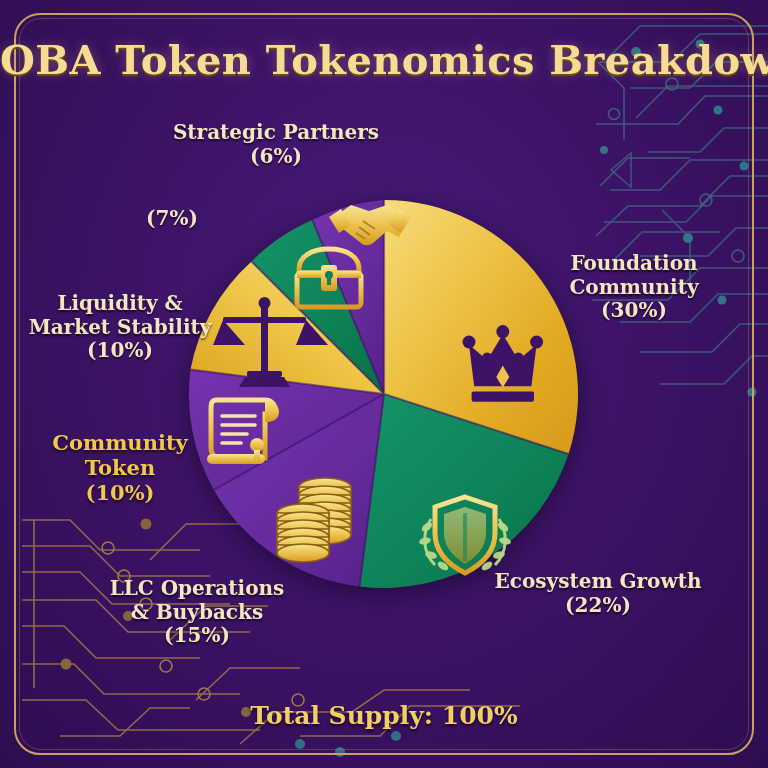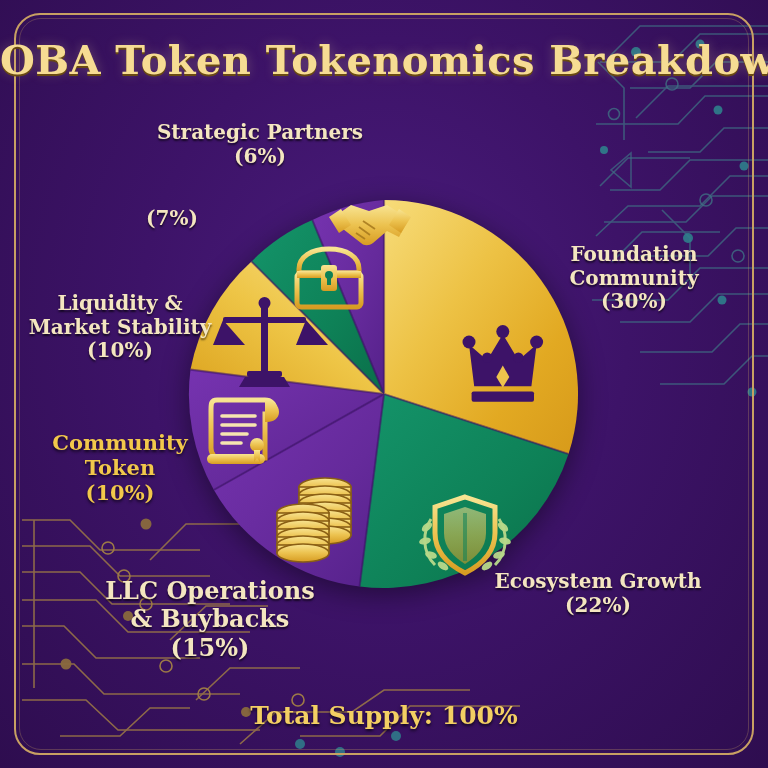--- a/index.html
+++ b/index.html
@@ -308,48 +308,48 @@
         <path d="M82 28 L70 20 L60 36 L72 44 Z"></path>
         <g stroke="#a6781d" stroke-width="1.8" fill="none" opacity=".85">
           <path d="M34 32 L46 40"></path>
             <path d="M30 38 L41 46"></path>
             <path d="M27 44 L36 50"></path>
         </g>
       </g>
     </svg>
   </div>
 
-  <div class="lbl cream" style="left:155px; top:121px; width:210px; font-size:20px;">
+  <div class="lbl cream" style="left:171px; top:121px; width:210px; font-size:20px;">
     <span>Strategic Partners</span><br>
     <span class="pct">(6%)</span>
   </div>
 
   <div class="lbl cream" style="left:72px; top:207px; width:200px; font-size:20px;">
     <span class="pct">(7%)</span>
   </div>
 
   <div class="lbl cream" style="left:20px; top:292px; width:200px; font-size:20px;">
     <span>Liquidity &amp;</span><br>
     <span>Market Stability</span>
     <span class="pct">(10%)</span>
   </div>
 
   <div class="lbl gold" style="left:35px; top:431px; width:170px; font-size:21px;">
     <span>Community</span><br>
     <span>Token</span>
     <span class="pct">(10%)</span>
   </div>
 
-  <div class="lbl cream" style="left:105px; top:577px; width:210px; font-size:24px;">
+  <div class="lbl cream" style="left:92px; top:577px; width:210px; font-size:20px;">
     <span>LLC Operations</span><br>
     <span>&amp; Buybacks</span>
     <span class="pct">(15%)</span>
   </div>
 
-  <div class="lbl cream" style="left:530px; top:243px; width:208px; font-size:20px;">
+  <div class="lbl cream" style="left:530px; top:252px; width:208px; font-size:20px;">
     <span>Foundation</span><br>
     <span>Community</span>
     <span class="pct">(30%)</span>
   </div>
 
   <div class="lbl cream" style="left:488px; top:570px; width:220px; font-size:20px;">
     <span>Ecosystem Growth</span>
     <span class="pct">(22%)</span>
   </div>
 

